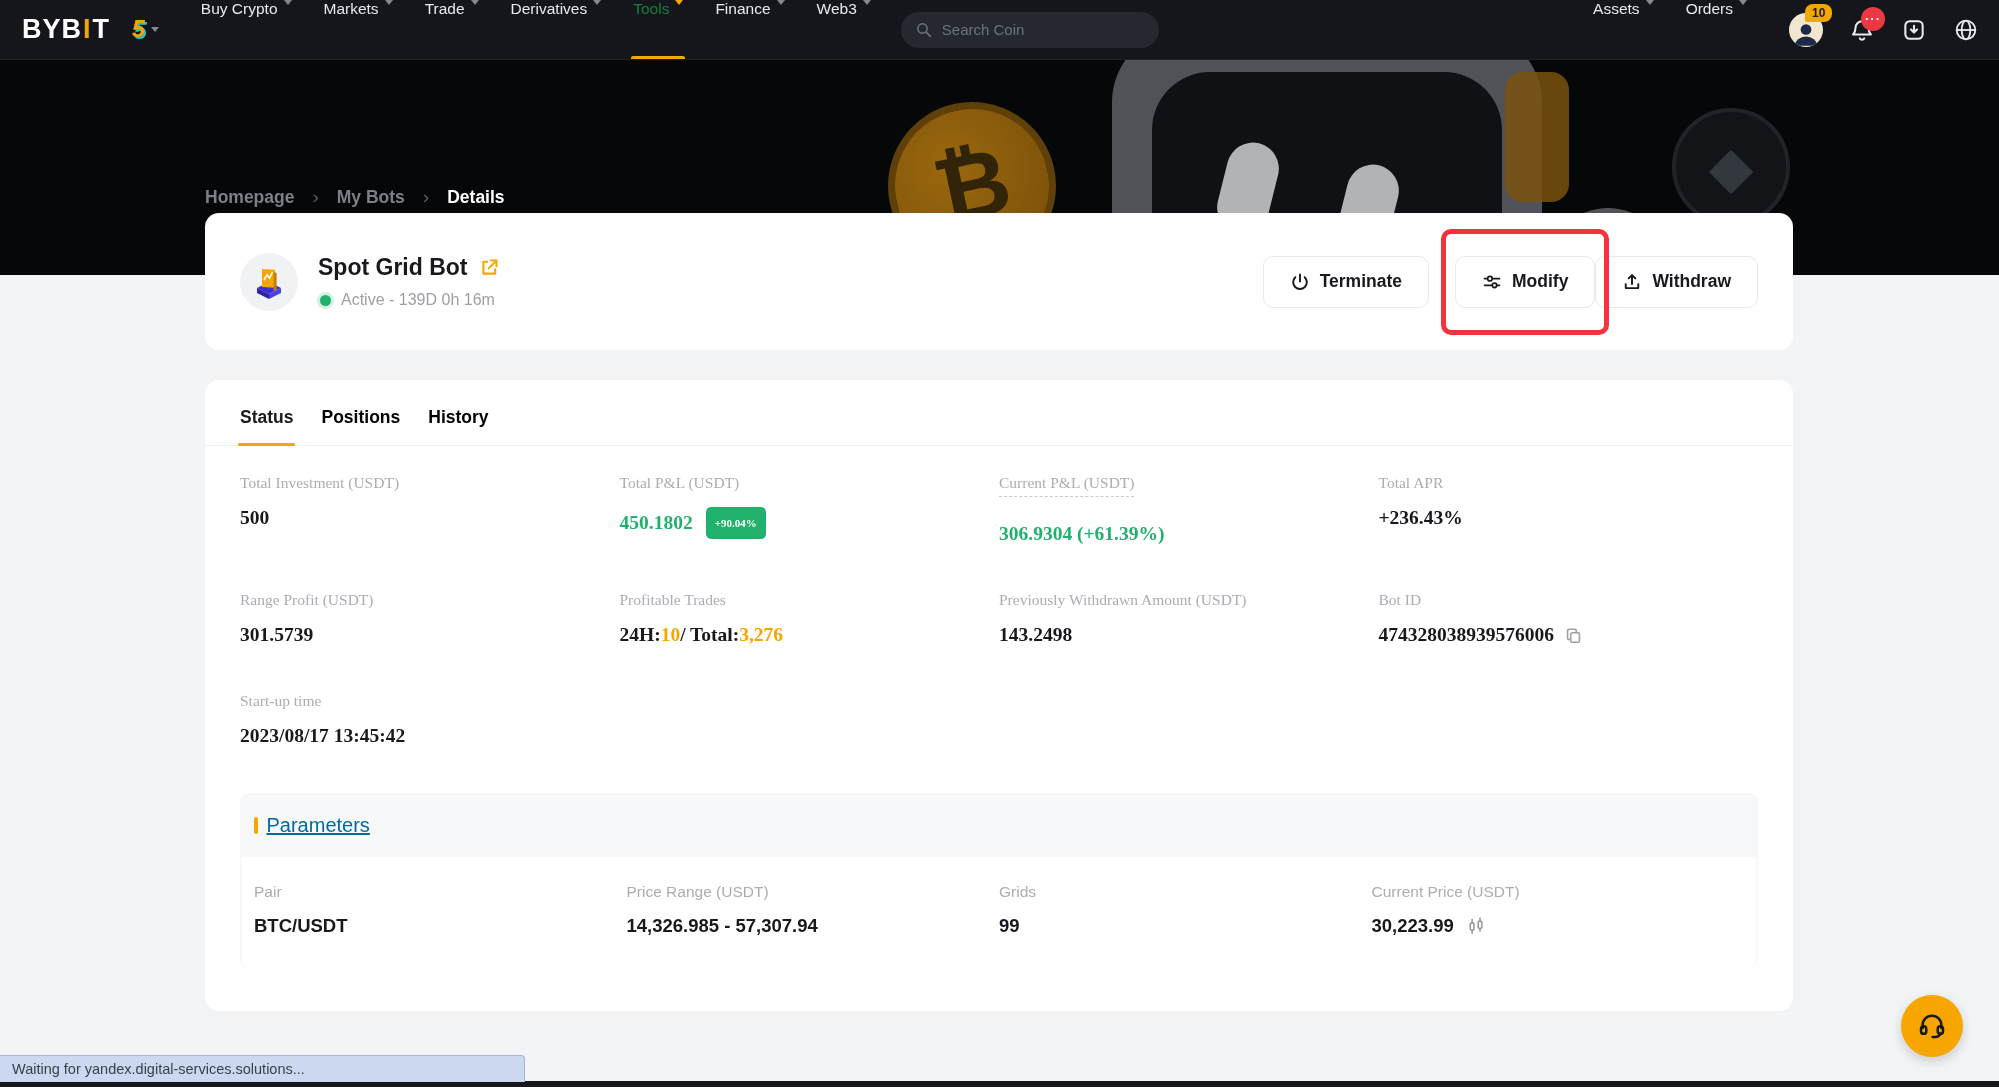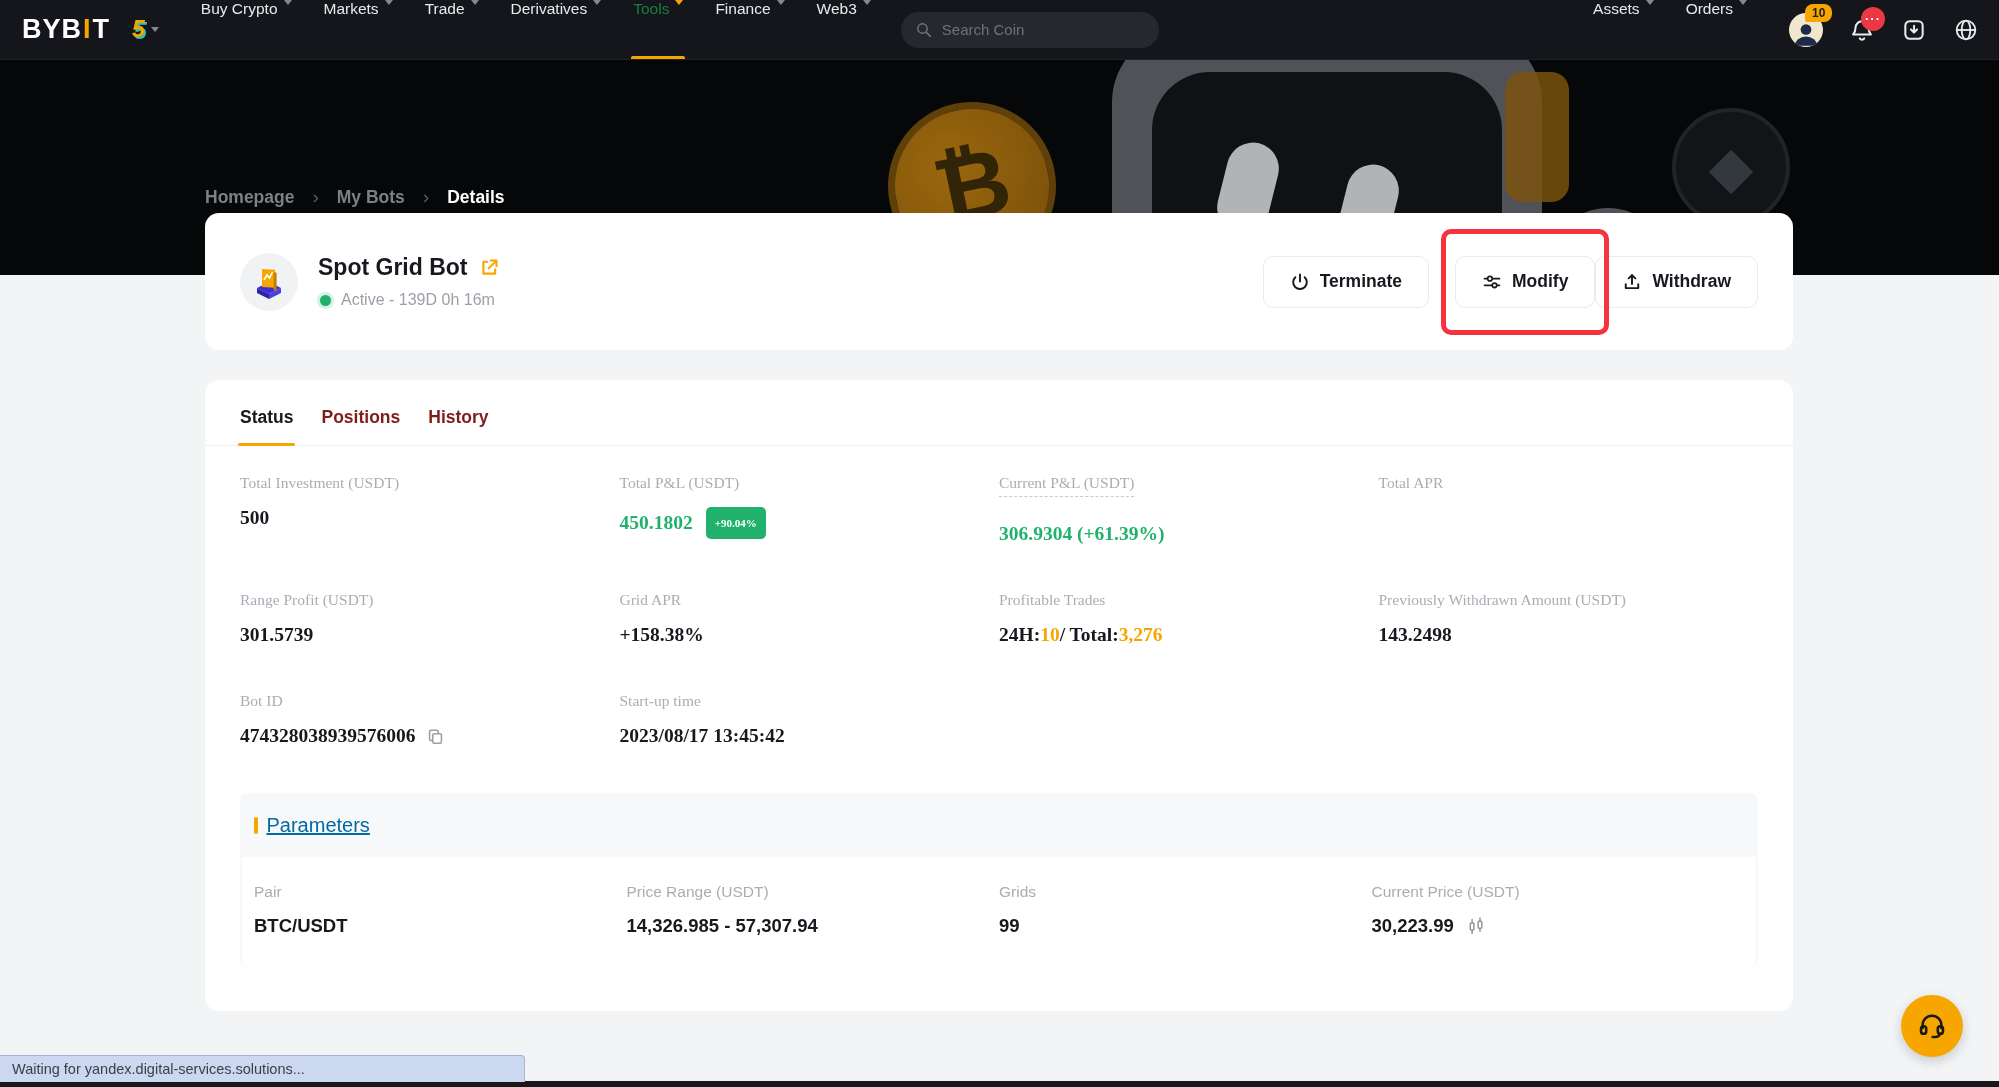--- a/index.html
+++ b/index.html
@@ -62,21 +62,21 @@
   .btn { display:flex; align-items:center; height:52px; padding:0 26px; border:1px solid #e8eaec; border-radius:10px; background:#fff; font-size:17.5px; font-weight:700; color:#17191e; cursor:pointer; font-family:"Liberation Sans",sans-serif;}
   .btn svg { margin-right:10px; }
   .btn + .btn, .hl-wrap { margin-left:26px; }
   .hl-wrap { position:relative; }
   .hl-wrap .btn { margin-left:0; }
   .hl-box { position:absolute; left:-14px; right:-14px; top:-27px; bottom:-27px; border:5px solid #f5333f; border-radius:10px; pointer-events:none; }
 
   
   .main-card { margin-top:30px; padding-bottom:42px; }
   .tabs { display:flex; gap:28px; padding:0 35px; border-bottom:1px solid #eef0f3; }
-  .tab { padding:27px 0 17px; font-size:17.5px; font-weight:700; color:#7f1d1d; cursor:pointer; position:relative; }
+  .tab { padding:27px 0 17px; font-size:17.5px; font-weight:700; color:#000000; cursor:pointer; position:relative; }
   .tab.active { color:#17191e; }
   .tab.active::after { content:""; position:absolute; left:-2px; right:-2px; bottom:-1px; height:3px; background:#f7a600; border-radius:2px;}
   .stats { display:grid; grid-template-columns:repeat(4,1fr); row-gap:46px; padding:28px 35px 0;font-family:Liberation Serif, serif; }
   .stat-label { font-size:15.5px; color:#a9adb4; margin-bottom:15px; }
   .stat-label.dashed { display:inline-block; border-bottom:1.5px dashed #c6cad0; padding-bottom:4px; }
   .stat-value { font-size:19.5px; font-weight:700; color:#17191e; display:flex; align-items:center; }
   .green { color:#20b26c; }
   .pill { background:#20b26c; color:#fff; font-size:11px; font-weight:700; border-radius:5px; padding:10px 9px; margin-left:13px; }
   .ora { color:#f7a600; }
   .copy-ic { margin-left:10px; cursor:pointer; display:flex; }
@@ -292,29 +292,26 @@
           <span class="green">450.1802</span>
           <span class="pill">+90.04%</span>
         </div>
     </div>
     <div>
       <div><span class="stat-label dashed">Current P&amp;L (USDT)</span></div>
       <div class="stat-value green" style="margin-top:11px;">306.9304 (+61.39%)</div>
     </div>
     <div>
       <div class="stat-label">Total APR</div>
+      <div class="stat-value">+236.43%</div>
     </div>
 
     <div>
       <div class="stat-label">Range Profit (USDT)</div>
       <div class="stat-value">301.5739</div>
-    </div>
-    <div>
-      <div class="stat-label">Grid APR</div>
-      <div class="stat-value">+158.38%</div>
     </div>
     <div>
       <div class="stat-label">Profitable Trades</div>
       <div class="stat-value">
           <span>24H: </span>
           <span class="ora">10</span>
           <span> / Total: </span>
           <span class="ora">3,276</span>
         </div>
     </div>

